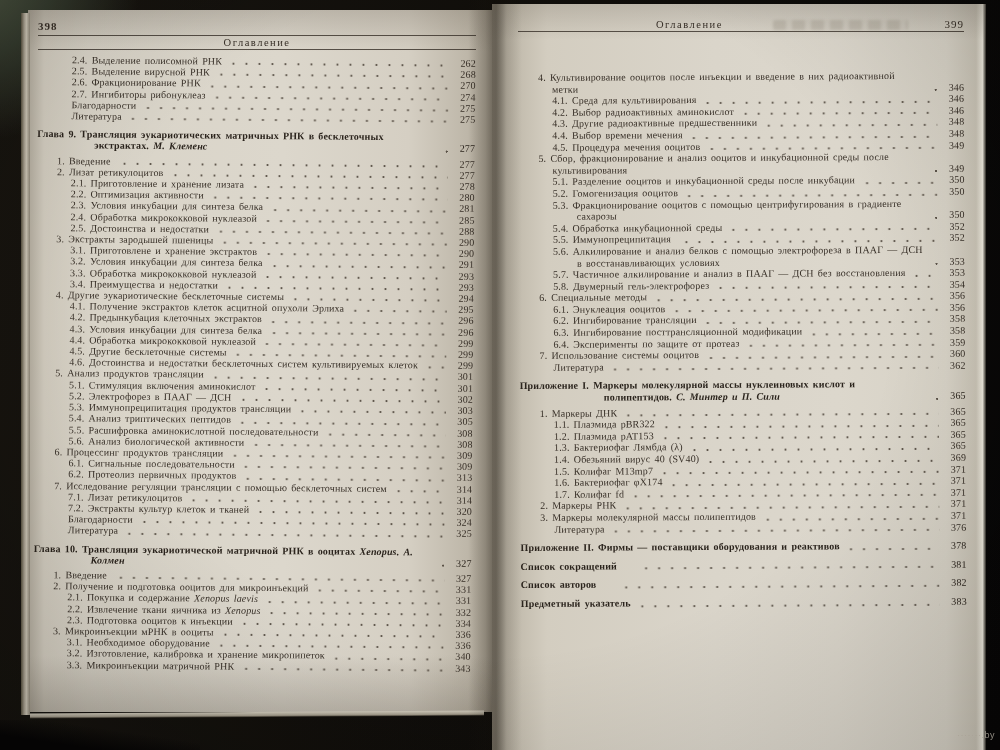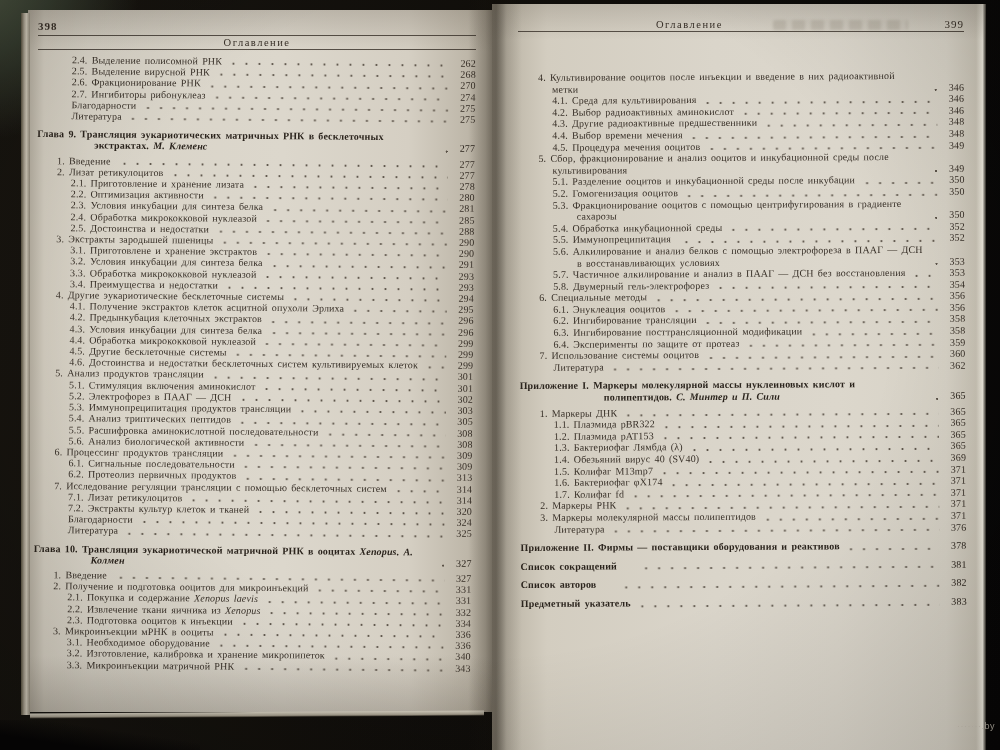--- a/index.html
+++ b/index.html
@@ -72,21 +72,21 @@
   .e.l2{margin-left:34px;}
   .e.l1 .txt{padding-left:14px;text-indent:-14px;}
   .e.l2 .txt{padding-left:24px;text-indent:-24px;}
   .e.b{font-weight:bold;color:#2b241d;}
   .e.b .pg{font-weight:normal;}
   .e.l0.b .txt{padding-left:57px;text-indent:-57px;}
   .e.g1{margin-top:4px;}
   .e.g2{margin-top:7px;}
   .e i{font-style:italic;font-weight:inherit;}
 
-  .watermark{position:absolute;right:5px;bottom:19px;z-index:9;
+  .watermark{position:absolute;right:5px;bottom:10px;z-index:9;
     font-family:"Liberation Sans","DejaVu Sans",sans-serif;
     font-size:9px;color:rgba(168,162,150,.85);letter-spacing:.5px;}
 </style>
 </head>
 <body>
 
 <div class="scene">
 
   <div class="page page-left">
     <div class="hdr-left">

